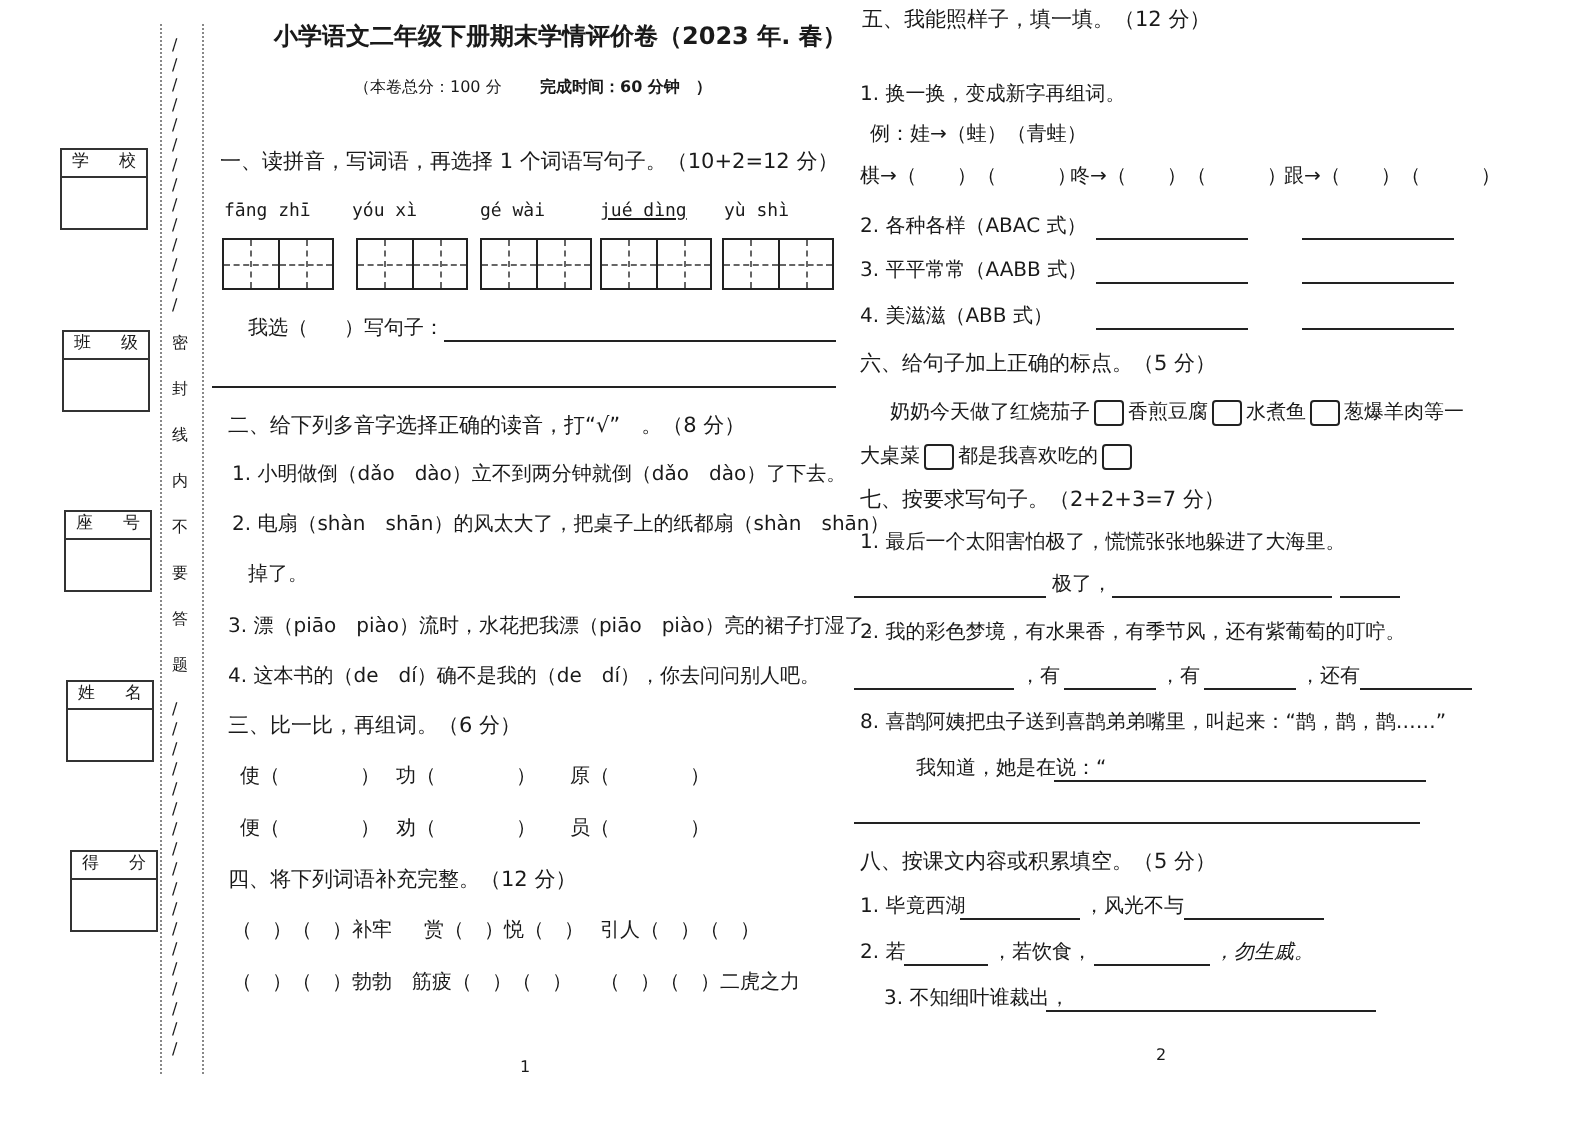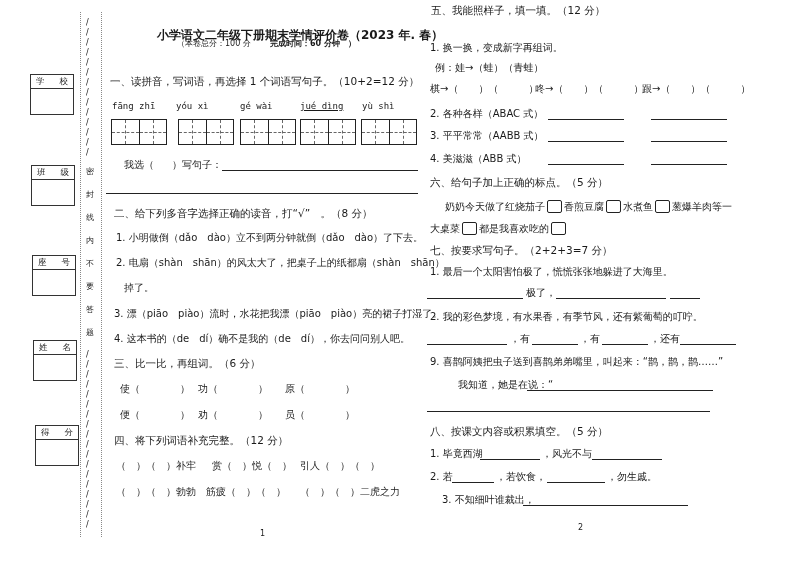--- a/index.html
+++ b/index.html
@@ -69,21 +69,21 @@
       <div>线</div>
       <div>内</div>
       <div>不</div>
       <div>要</div>
       <div>答</div>
       <div>题</div>
   </div>
   <div class="sealtxt" style="top:350px;">/<br>/<br>/<br>/<br>/<br>/<br>/<br>/<br>/<br>/<br>/<br>/<br>/<br>/<br>/<br>/<br>/<br>/</div>
 </div>
 
-<div class="t title" style="left:137px;top:29px;margin-left:20px;">小学语文二年级下册期末学情评价卷（2023 年. 春）</div>
+<div class="t title" style="left:137px;top:12px;">小学语文二年级下册期末学情评价卷（2023 年. 春）</div>
 <div class="t small" style="left:177px;top:38px;">（本卷总分：100 分</div>
 <div class="t small" style="left:270px;top:38px;font-weight:bold;">完成时间：60 分钟　）</div>
 
 <div class="t h" style="left:110px;top:75px;">一、读拼音，写词语，再选择 1 个词语写句子。（10+2=12 分）</div>
 <div class="t py" style="left:112px;top:100px;">fāng zhī</div>
 <div class="t py" style="left:176px;top:100px;">yóu xì</div>
 <div class="t py" style="left:240px;top:100px;">gé wài</div>
 <div class="t py" style="left:300px;top:100px;text-decoration:underline;">jué dìng</div>
 <div class="t py" style="left:362px;top:100px;">yù shì</div>
 <div class="grid2" style="left:111px;top:119px;">
@@ -166,30 +166,30 @@
 <div class="line" style="left:556px;top:298px;width:110px;"></div>
 <div class="line" style="left:670px;top:298px;width:30px;"></div>
 <div class="t" style="left:430px;top:311px;">2. 我的彩色梦境，有水果香，有季节风，还有紫葡萄的叮咛。</div>
 <div class="line" style="left:427px;top:344px;width:80px;"></div>
 <div class="t" style="left:510px;top:333px;">，有</div>
 <div class="line" style="left:532px;top:344px;width:46px;"></div>
 <div class="t" style="left:580px;top:333px;">，有</div>
 <div class="line" style="left:602px;top:344px;width:46px;"></div>
 <div class="t" style="left:650px;top:333px;">，还有</div>
 <div class="line" style="left:680px;top:344px;width:56px;"></div>
-<div class="t" style="left:430px;top:356px;">9. 喜鹊阿姨把虫子送到喜鹊弟弟嘴里，叫起来：“鹊，鹊，鹊……”</div>
+<div class="t" style="left:430px;top:356px;">8. 喜鹊阿姨把虫子送到喜鹊弟弟嘴里，叫起来：“鹊，鹊，鹊……”</div>
 <div class="t" style="left:430px;top:379px;margin-left:28px;">我知道，她是在说：“</div>
 <div class="line" style="left:527px;top:390px;width:186px;"></div>
 <div class="line" style="left:427px;top:411px;width:283px;"></div>
 
 <div class="t h" style="left:430px;top:425px;">八、按课文内容或积累填空。（5 分）</div>
 <div class="t" style="left:430px;top:448px;">1. 毕竟西湖</div>
 <div class="line" style="left:480px;top:459px;width:60px;"></div>
 <div class="t" style="left:542px;top:448px;">，风光不与</div>
 <div class="line" style="left:592px;top:459px;width:70px;"></div>
 <div class="t" style="left:430px;top:471px;">2. 若</div>
 <div class="line" style="left:452px;top:482px;width:42px;"></div>
 <div class="t" style="left:496px;top:471px;">，若饮食，</div>
 <div class="line" style="left:547px;top:482px;width:58px;"></div>
-<div class="t" style="left:607px;top:471px;">，勿生戚。</div>
+<div class="t" style="left:607px;top:471px;font-style:italic;">，勿生戚。</div>
 <div class="t" style="left:430px;top:494px;margin-left:12px;">3. 不知细叶谁裁出，</div>
 <div class="line" style="left:523px;top:505px;width:165px;"></div>
 <div class="t small" style="left:578px;top:522px;">2</div>
 
 </body></html>

